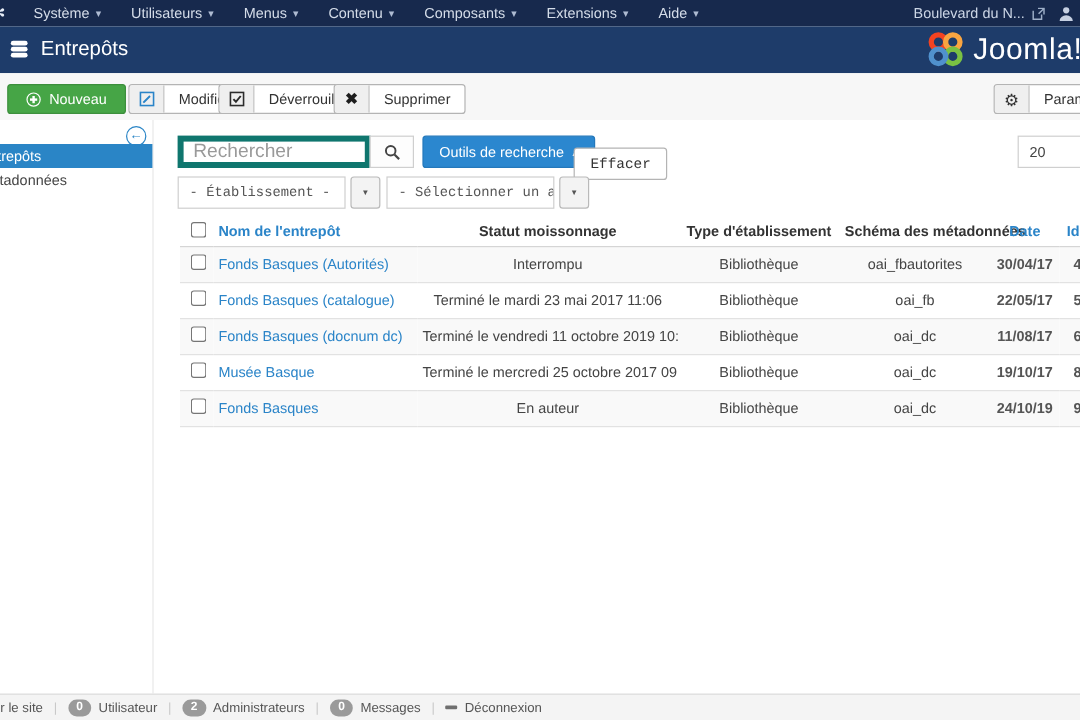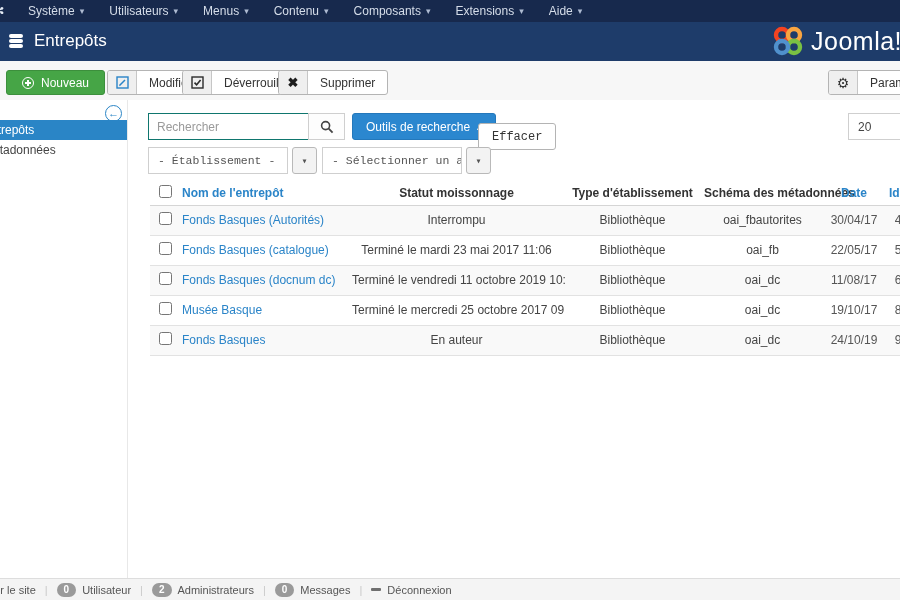--- a/index.html
+++ b/index.html
@@ -43,22 +43,22 @@
   .sidebar { position:absolute; top:100px; left:0; width:128px; bottom:22px; background:#fff; border-right:1px solid #e8e8e8; }
   .collapse-btn { position:absolute; top:5px; right:5px; width:17px; height:17px; border:1px solid #2a85c6;
     border-radius:50%; color:#2a85c6; display:flex; align-items:center; justify-content:center; }
   .collapse-btn::before { content:"←"; font-size:11px; line-height:1; }
   .side-items { margin-top:20px; }
   .side-item { height:20px; line-height:20px; font-size:12px; color:#444; }
   .side-item .lbl { display:block; margin-left:-17px; white-space:nowrap; }
   .side-item.active { background:#2a85c6; color:#fff; }
 
   
-  .search-input { position:absolute; left:148px; top:113px; width:161px; height:27px; border:1px solid #0f766e;
-    border-radius:0; padding:0 8px; font-size:12px; color:#333; font-family:"Liberation Sans", sans-serif; }
+  .search-input { position:absolute; left:148px; top:113px; width:161px; height:27px; border:5px solid #0f766e;
+    border-radius:0; padding:0 8px; font-size:16px; color:#333; font-family:"Liberation Sans", sans-serif; }
   .search-input::placeholder { color:#9a9a9a; }
   .search-btn { position:absolute; left:308px; top:113px; width:37px; height:27px; border:1px solid #cfcfcf;
     background:#fdfdfd; display:flex; align-items:center; justify-content:center; }
   .btn-tools { position:absolute; left:352px; top:113px; height:27px; background:#2b87cf; border:1px solid #2478bb;
     border-radius:3px; color:#fff; display:flex; align-items:center; gap:7px; padding:0 13px; font-size:12px; white-space:nowrap; }
   .caret-up::after { content:"▴"; font-size:10px; }
   .btn-clear { position:absolute; left:478px; top:123px; height:27px; background:#fff; border:1px solid #b4b4b4;
     border-radius:3px; color:#333; display:flex; align-items:center; padding:0 13px; font-size:12px;font-family:Liberation Mono, monospace; }
   .limit-box { position:absolute; left:848px; top:113px; width:70px; height:27px; border:1px solid #cfcfcf;
     background:#fff; display:flex; align-items:center; padding:0 9px; color:#444; }
@@ -71,21 +71,21 @@
   .combo1 { left:148px; } .combo2 { left:322px; }
 
   
   .grid { position:absolute; left:150px; top:181px; width:763px; border-collapse:collapse; table-layout:fixed; font-size:12px; }
   .grid th { height:24px; font-weight:bold; font-size:12px; border-bottom:1px solid #d5d5d5; padding:0 4px; white-space:nowrap; }
   .grid td { height:30px; border-bottom:1px solid #e2e2e2; padding:5px 4px; white-space:nowrap; overflow:hidden;margin-top:36px; }
   .grid tbody tr:nth-child(odd) { background:#f9f9f9; }
   th.h-blue { color:#2a84c8; } th.h-dark { color:#333; }
   th.al, td.al { text-align:left; } th.ac, td.ac { text-align:center; }
   td.c-name a { color:#2a84c8; text-decoration:none; }
-  td.c-dim { color:#444;text-align:center; } td.c-date, td.c-id { color:#555; }
+  td.c-dim { color:#444;text-align:center; } td.c-date, td.c-id { color:#555;font-weight:bold; }
   .sort-asc::after { content:"▴"; font-size:9px; margin-left:3px; color:#2a84c8; }
   .grid input[type=checkbox], .hdr-cb { width:13px; height:13px; margin-left:5px; }
 
   
   .statusbar { position:absolute; left:0; right:0; top:578px; height:22px; background:#f4f4f4; border-top:1px solid #ddd;
     display:flex; align-items:center; gap:9px; font-size:11px; color:#555; }
   .sb-item { display:flex; align-items:center; gap:6px; white-space:nowrap; }
   .view-site { margin-left:-15px; }
   .sep::before { content:"|"; color:#c9c9c9; }
   .badge { background:#9a9a9a; color:#fff; border-radius:9px; font-size:10px; font-weight:bold; padding:1px 7px; line-height:12px; }
@@ -115,20 +115,38 @@
     <span class="menu-item caret-dn">
         <span>Composants</span>
       </span>
     <span class="menu-item caret-dn">
         <span>Extensions</span>
       </span>
     <span class="menu-item caret-dn">
         <span>Aide</span>
       </span>
   </nav>
+  <div class="topbar-right">
+    <span class="site-link">
+      <span>Boulevard du N...</span>
+      <span class="ico">
+        <svg width="11" height="11" viewBox="0 0 11 11">
+            <path d="M1 3 v7 h7 v-4" fill="none" stroke="#9fb0c9" stroke-width="1.2"></path>
+            <path d="M5 1 h5 v5" fill="none" stroke="#9fb0c9" stroke-width="1.2"></path>
+            <path d="M10 1 L5.5 5.5" stroke="#9fb0c9" stroke-width="1.2"></path>
+          </svg>
+      </span>
+    </span>
+    <span class="ico">
+      <svg width="13" height="13" viewBox="0 0 13 13">
+          <circle cx="6.5" cy="3.6" r="2.6" fill="#c6d0e2"></circle>
+          <path d="M1 12.5 a5.5 4.8 0 0 1 11 0 z" fill="#c6d0e2"></path>
+        </svg>
+    </span>
+  </div>
 </div>
 
 <div class="titlebar">
   <div class="page-head">
     <span class="ico">
       <svg width="16" height="16" viewBox="0 0 16 16">
           <rect x="1" y="1" width="14" height="4" rx="2" fill="#fff"></rect>
           <rect x="1" y="6" width="14" height="4" rx="2" fill="#fff"></rect>
           <rect x="1" y="11" width="14" height="4" rx="2" fill="#fff"></rect>
         </svg>

